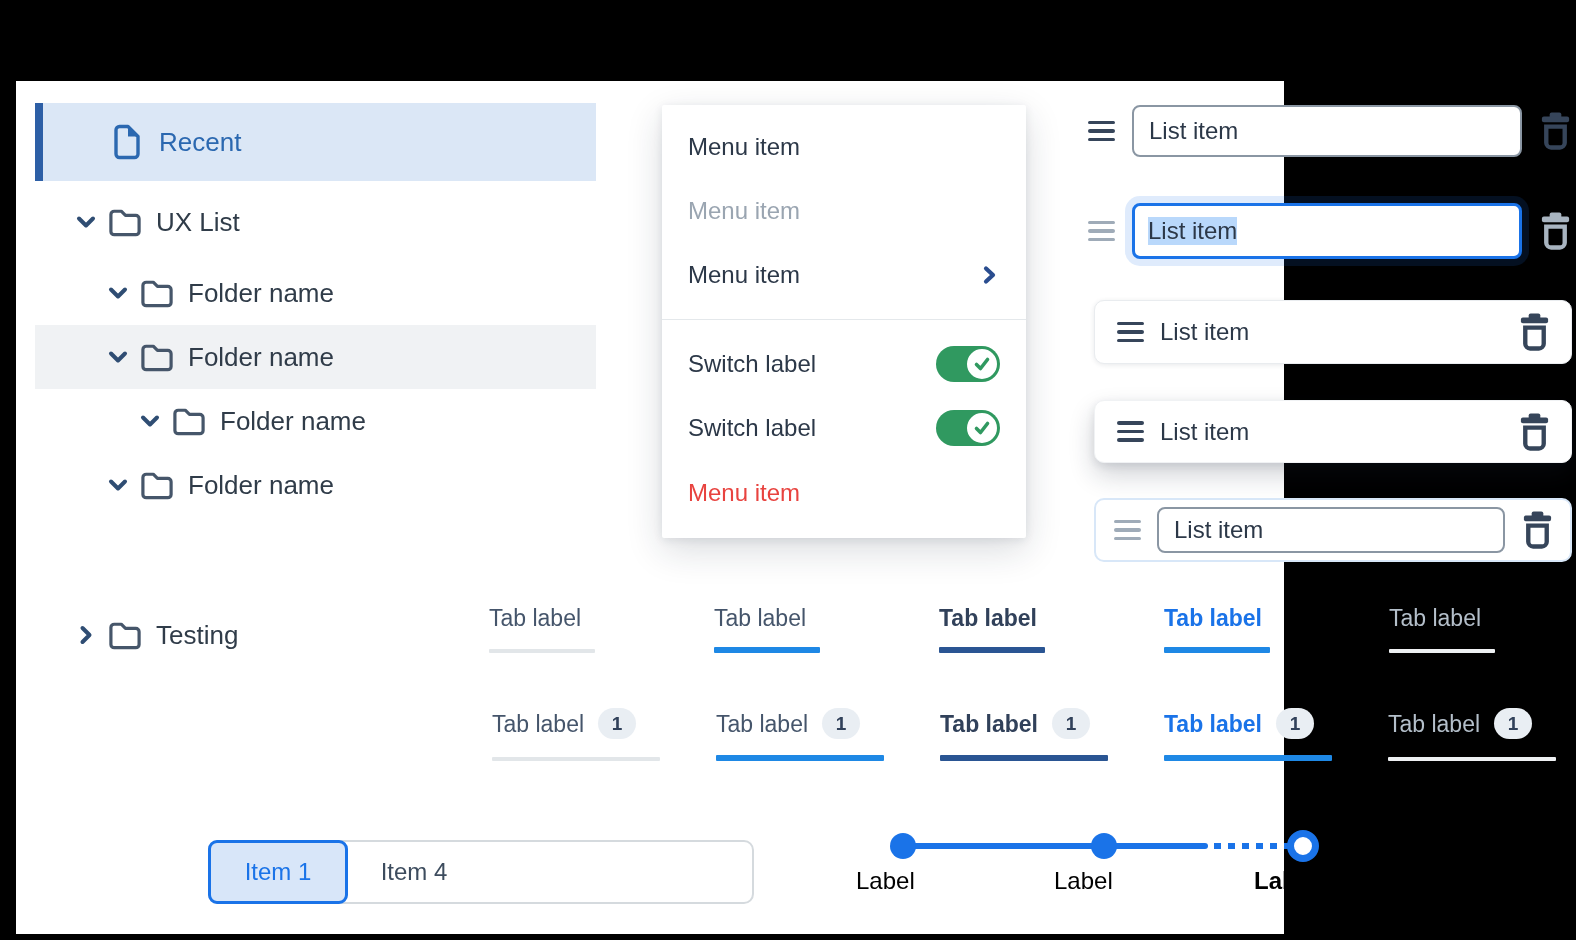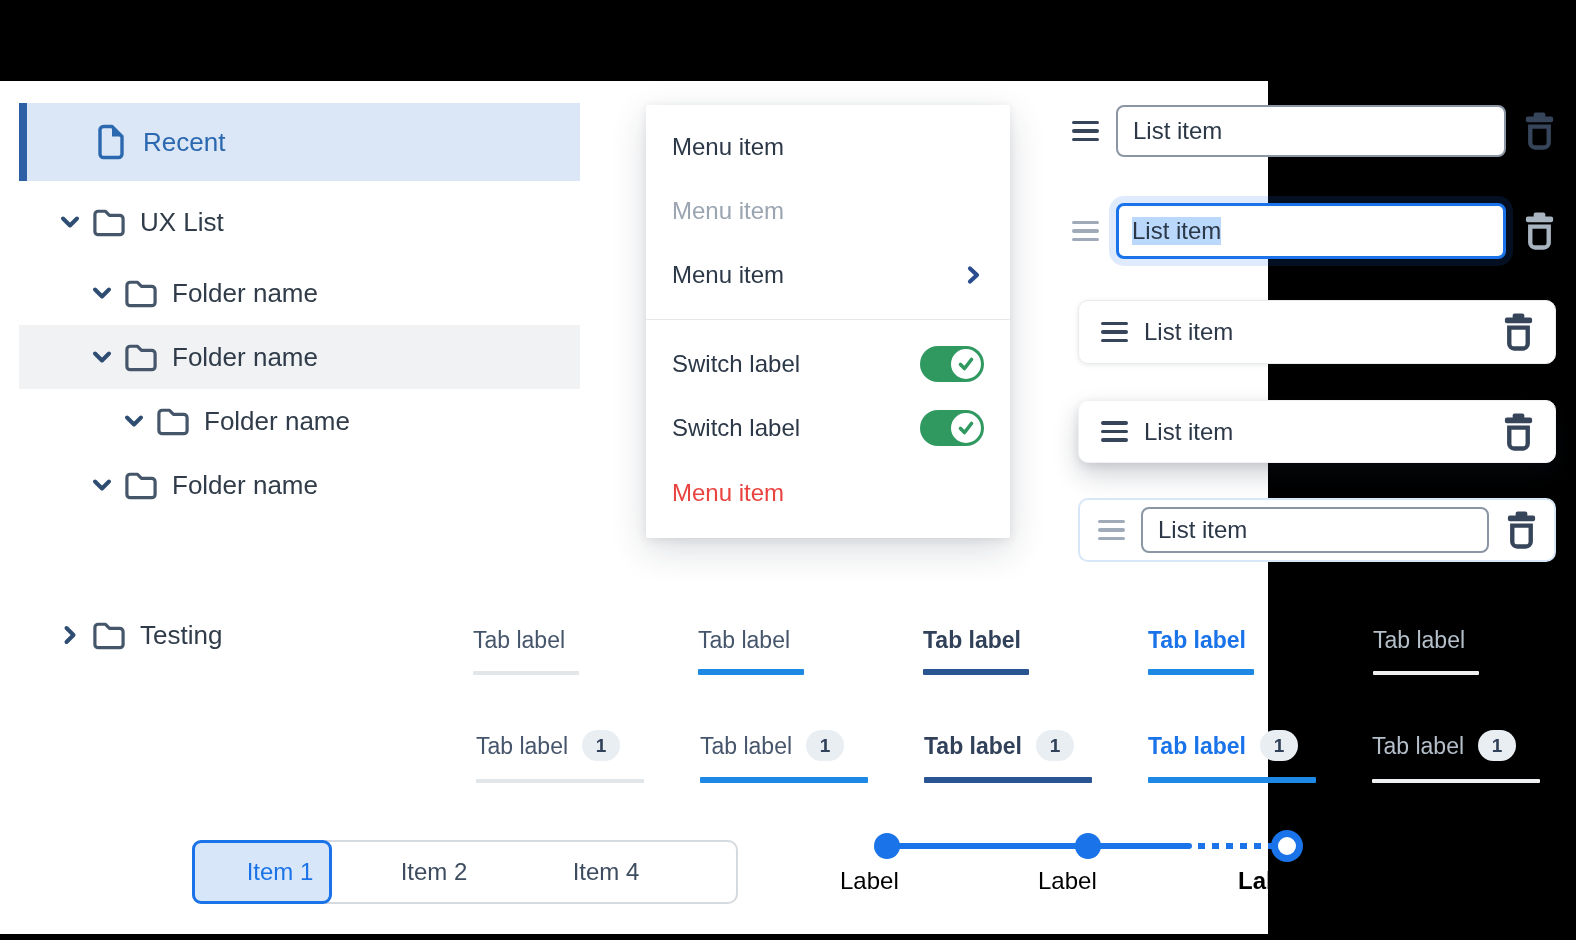--- a/index.html
+++ b/index.html
@@ -1,18 +1,18 @@
 <!DOCTYPE html>
 <html><head>
 <meta charset="utf-8">
 <style>
   html,body{margin:0;padding:0;}
   body{width:1576px;height:940px;background:#000;position:relative;overflow:hidden;
        font-family:"Liberation Sans",sans-serif;}
-  .canvas{position:absolute;top:81px;left:0;width:1268px;height:853px;background:#fff;}
+  .canvas{position:absolute;top:81px;left:16px;width:1268px;height:853px;background:#fff;}
 
   
   .tree-row{position:absolute;left:19px;width:561px;height:64px;display:flex;align-items:center;
             color:#303c49;font-size:26px;cursor:pointer;box-sizing:border-box;}
   .tree-row .chev{width:24px;height:24px;margin-right:10px;flex:none;display:flex;align-items:center;justify-content:center;}
   .tree-row .fold{width:34px;height:31px;margin-right:14px;flex:none;display:flex;align-items:center;}
   .d1{padding-left:39px}.d2{padding-left:71px}.d3{padding-left:103px}
   .row-recent{top:22px;height:78px;background:#dbe7f6;border-left:8px solid #2d5fa6;
               color:#2b68b0;padding-left:68px;}
   .row-recent .fold{width:30px;height:36px;margin-right:18px;}
@@ -62,21 +62,21 @@
   .card.elev{border:1px solid #f0f2f4;
         box-shadow:0 12px 26px rgba(25,35,55,.20),0 3px 9px rgba(25,35,55,.10);}
   .card.blue{border:2px solid #d8e7f8;box-shadow:none;padding:0 16px 0 18px;}
   .ltext{flex:1;font-size:24px;color:#2c3848;}
   .card .tinput{height:46px;}
 
   
   .tabs{position:absolute;display:flex;}
   .tabs1{left:473px;top:522px;gap:119px;}
   .tabs2{left:476px;top:627px;gap:56px;}
-  .tab{cursor:pointer;margin-top:22px;}
+  .tab{cursor:pointer;}
   .tabs1 .tab{width:106px;}
   .tabs2 .tab{width:168px;}
   .tab .trow{display:flex;align-items:center;gap:14px;}
   .tab .tl{font-size:23px;color:#45556b;white-space:nowrap;line-height:30px;}
   .tab .ul{height:6px;margin-top:14px;border-radius:1px;}
   .tabs2 .tab .ul{margin-top:16px;}
   .tab.v-inactive .ul{background:#e2e6e9;height:4px;margin-top:16px;}
   .tabs2 .tab.v-inactive .ul{margin-top:18px;}
   .tab.v-active .ul{background:#1e88e5;}
   .tab.v-navy .tl{font-weight:bold;color:#31415a;}
@@ -87,21 +87,21 @@
   .tab.v-disabled .ul{background:#eef0f2;height:4px;margin-top:16px;}
   .tabs2 .tab.v-disabled .ul{margin-top:18px;}
   .badge{min-width:38px;height:31px;padding:0 6px;border-radius:16px;background:#e9eef3;
          color:#31415a;font-size:19px;font-weight:bold;display:flex;align-items:center;
          justify-content:center;box-sizing:border-box;}
 
   
   .segmented{position:absolute;left:192px;top:759px;width:546px;height:64px;background:#fff;
              border:2px solid #d5dade;border-radius:10px;display:flex;box-sizing:border-box;}
   .seg-item{width:136px;display:flex;align-items:center;justify-content:center;
-            font-size:24px;color:#3d4c5e;cursor:pointer;padding-left:36px;}
+            font-size:24px;color:#3d4c5e;cursor:pointer;}
   .seg-item.selected{background:#d8e6f9;border:3px solid #1a73e8;border-radius:9px;
             color:#1a73e8;margin:-2px;height:calc(100% + 4px);width:140px;box-sizing:border-box;}
 
   
   .step-line{position:absolute;height:6px;border-radius:3px;background:#1a73e8;top:762px;}
   .step-solid{left:887px;width:305px;}
   .step-dotted{position:absolute;top:762px;left:1198px;width:74px;height:6px;
      background:repeating-linear-gradient(90deg,#1a73e8 0 7px,transparent 7px 14px);}
   .step-dot{position:absolute;width:26px;height:26px;border-radius:50%;background:#1a73e8;
             top:752px;cursor:pointer;}
@@ -393,23 +393,20 @@
         </div>
       <div class="ul"></div>
     </div>
   </div>
 
   <div class="segmented">
     <div class="seg-item selected">
       <span>Item 1</span>
     </div>
     <div class="seg-item">
-      <span>Item 2</span>
-    </div>
-    <div class="seg-item">
       <span>Item 4</span>
     </div>
   </div>
 
   <div>
     <div class="step-line step-solid"></div>
     <div class="step-dotted"></div>
     <div class="step-dot" style="left:874px"></div>
     <div class="step-dot" style="left:1075px"></div>
     <div class="step-open" style="left:1271px"></div>

